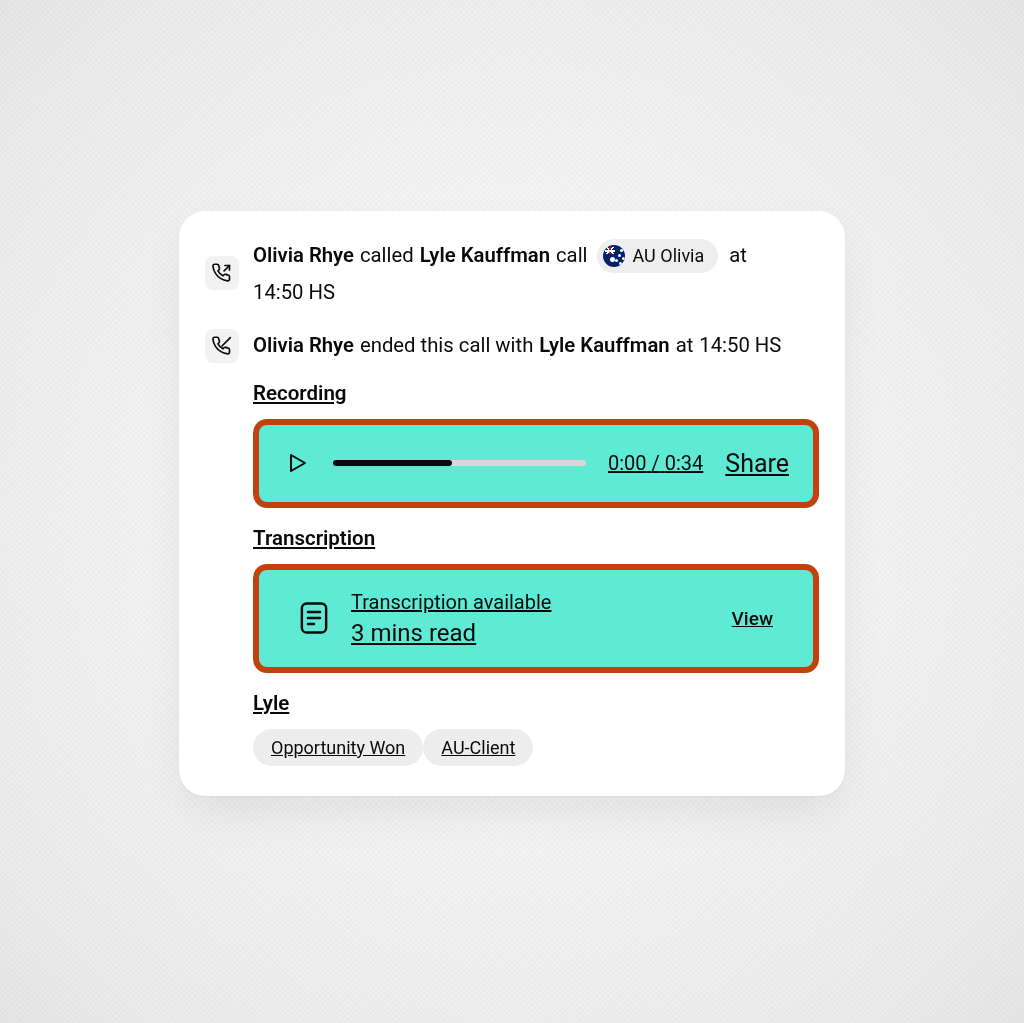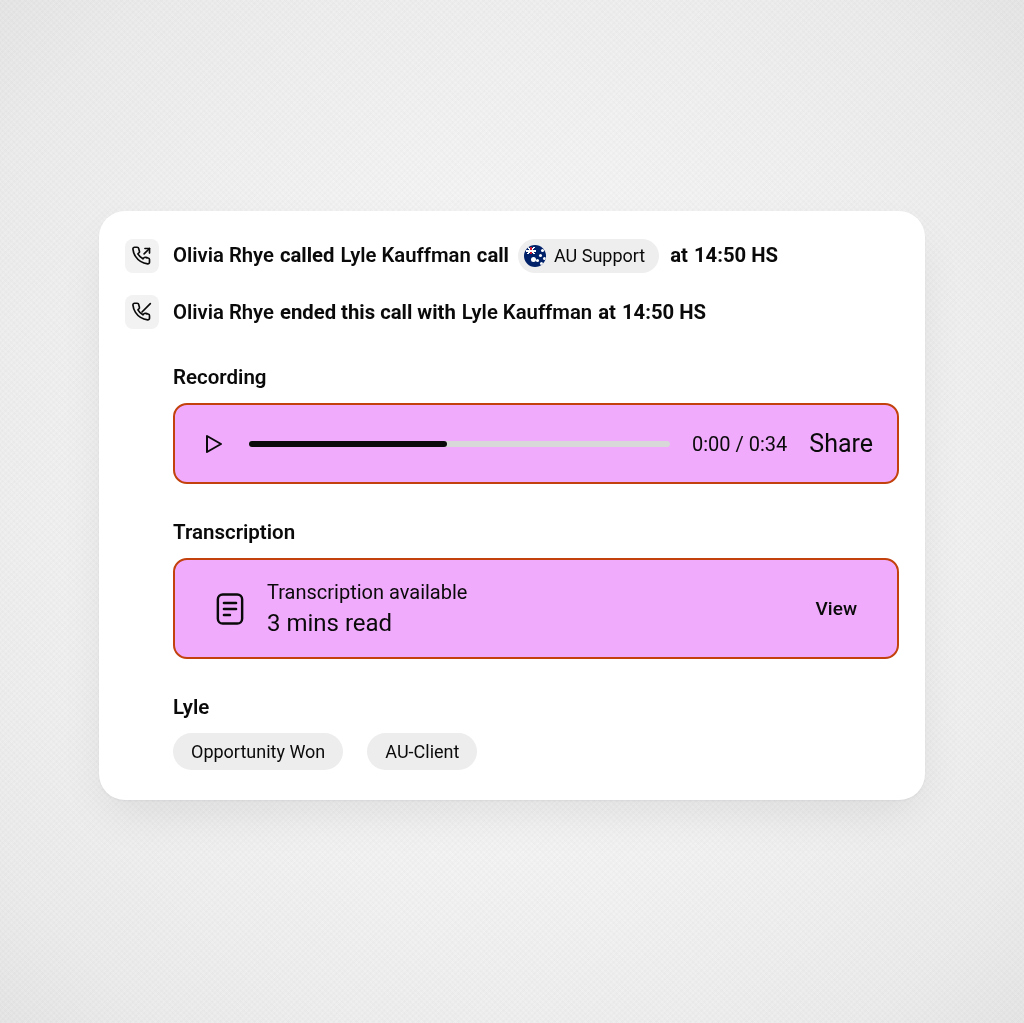--- a/index.html
+++ b/index.html
@@ -23,21 +23,21 @@
     position: absolute; inset: 0;
     background:
       repeating-linear-gradient(45deg, rgba(0,0,0,0.012) 0 2px, transparent 2px 4px),
       repeating-linear-gradient(-45deg, rgba(0,0,0,0.012) 0 2px, transparent 2px 4px);
     pointer-events: none;
   }
 
   .card {
     position: relative;
     margin-top: 211px;
-    width: 826px;
+    width: 666px;
     background: #ffffff;
     border-radius: 26px;
     box-shadow:
       0 1px 2px rgba(16,24,40,0.05),
       0 20px 50px -12px rgba(16,24,40,0.10);
     padding: 28px 26px 30px 26px;
   }
 
   .log-row {
     display: flex;
@@ -53,21 +53,21 @@
     width: 34px; height: 34px;
     border-radius: 8px;
     background: #f2f2f2;
     display: flex; align-items: center; justify-content: center;
     flex: 0 0 34px;
   }
   .icon-box svg { width: 20px; height: 20px; stroke: #0a0a0a; }
 
   .log-text { display: flex; align-items: center; flex-wrap: wrap; gap: 6px; }
   .log-text .b { font-weight: 600; }
-  .log-text .plain { font-weight: 700; }
+  .log-text .plain { font-weight: 400; }
 
   .pill {
     display: inline-flex; align-items: center; gap: 8px;
     background: #eeeeee;
     border-radius: 100px;
     padding: 5px 14px 5px 6px;
     margin: 0 5px 0 3px;
   }
   .flag {
     width: 22px; height: 22px; border-radius: 50%;
@@ -93,27 +93,27 @@
     background: #fff;
     box-shadow:
       -2px 5px 0 0 #fff,
        2px 8px 0 0 #fff,
       -5px 10px 0 0 #fff,
       -1px 13px 0 0 #fff,
       -9px 9px 0 1px #fff;
   }
   .pill-label { font-size: 18px; color: #0a0a0a; }
 
-  .section { margin-left: 48px; margin-top: 36px; }
+  .section { margin-left: 48px; margin-top: 18px; text-decoration: underline; }
   .section-title { font-size: 20.5px; font-weight: 600; margin-bottom: 14px; }
 
   .panel {
-    border: 2px solid #c2410c;
+    border: 6px solid #c2410c;
     border-radius: 14px;
-    background: #f0abfc;
+    background: #5eead4;
   }
 
   .player {
     display: flex; align-items: center; gap: 22px;
     padding: 24px 24px;
   }
   .play-btn { width: 28px; height: 28px; display:flex; align-items:center; justify-content:center; cursor: pointer; }
   .play-btn svg { width: 24px; height: 24px; }
   .track {
     flex: 1; height: 6px; border-radius: 4px;
@@ -129,21 +129,21 @@
   .transcription-row {
     display: flex; align-items: center; gap: 22px;
     padding: 20px 40px;
   }
   .doc-icon { width: 30px; height: 34px; }
   .t-text { flex: 1; }
   .t-title { font-size: 20px; font-weight: 400; }
   .t-sub { font-size: 24px; color: #0a0a0a; margin-top: 5px; font-weight: 400; }
   .view-btn { font-size: 19px; font-weight: 500; cursor: pointer; }
 
-  .tags { display: flex; gap: 24px; flex-wrap: wrap; }
+  .tags { display: flex; gap: 0; flex-wrap: wrap; }
   .tag {
     background: #ededed; border-radius: 100px;
     padding: 8px 18px; font-size: 18px; cursor: pointer;
   }
 </style>
 </head>
 <body>
 
 <div class="card">
 
@@ -155,21 +155,21 @@
         <path d="M21 16.5v3a2 2 0 0 1-2.18 2 19.8 19.8 0 0 1-8.63-3.07 19.5 19.5 0 0 1-6-6A19.8 19.8 0 0 1 1.12 3.68 2 2 0 0 1 3.11 1.5h3a2 2 0 0 1 2 1.72c.13.96.37 1.9.72 2.8a2 2 0 0 1-.45 2.11L7.1 9.4a16 16 0 0 0 6 6l1.27-1.27a2 2 0 0 1 2.11-.45c.9.35 1.84.59 2.8.72A2 2 0 0 1 21 16.5Z"></path>
       </svg>
     </div>
     <div class="log-text">
       <span class="b">Olivia Rhye</span>
       <span class="plain">called</span>
       <span class="b">Lyle Kauffman</span>
       <span class="plain">call</span>
       <span class="pill">
         <span class="flag"></span>
-        <span class="pill-label">AU Support</span>
+        <span class="pill-label">AU Olivia</span>
       </span>
       <span class="plain">at</span>
       <span class="plain">14:50 HS</span>
     </div>
   </div>
 
   <div class="log-row">
     <div class="icon-box">
       <svg viewBox="0 0 24 24" fill="none" stroke-width="2" stroke-linecap="round" stroke-linejoin="round">
         <path d="M21 16.5v3a2 2 0 0 1-2.18 2 19.8 19.8 0 0 1-8.63-3.07 19.5 19.5 0 0 1-6-6A19.8 19.8 0 0 1 1.12 3.68 2 2 0 0 1 3.11 1.5h3a2 2 0 0 1 2 1.72c.13.96.37 1.9.72 2.8a2 2 0 0 1-.45 2.11L7.1 9.4a16 16 0 0 0 6 6l1.27-1.27a2 2 0 0 1 2.11-.45c.9.35 1.84.59 2.8.72A2 2 0 0 1 21 16.5Z"></path>

